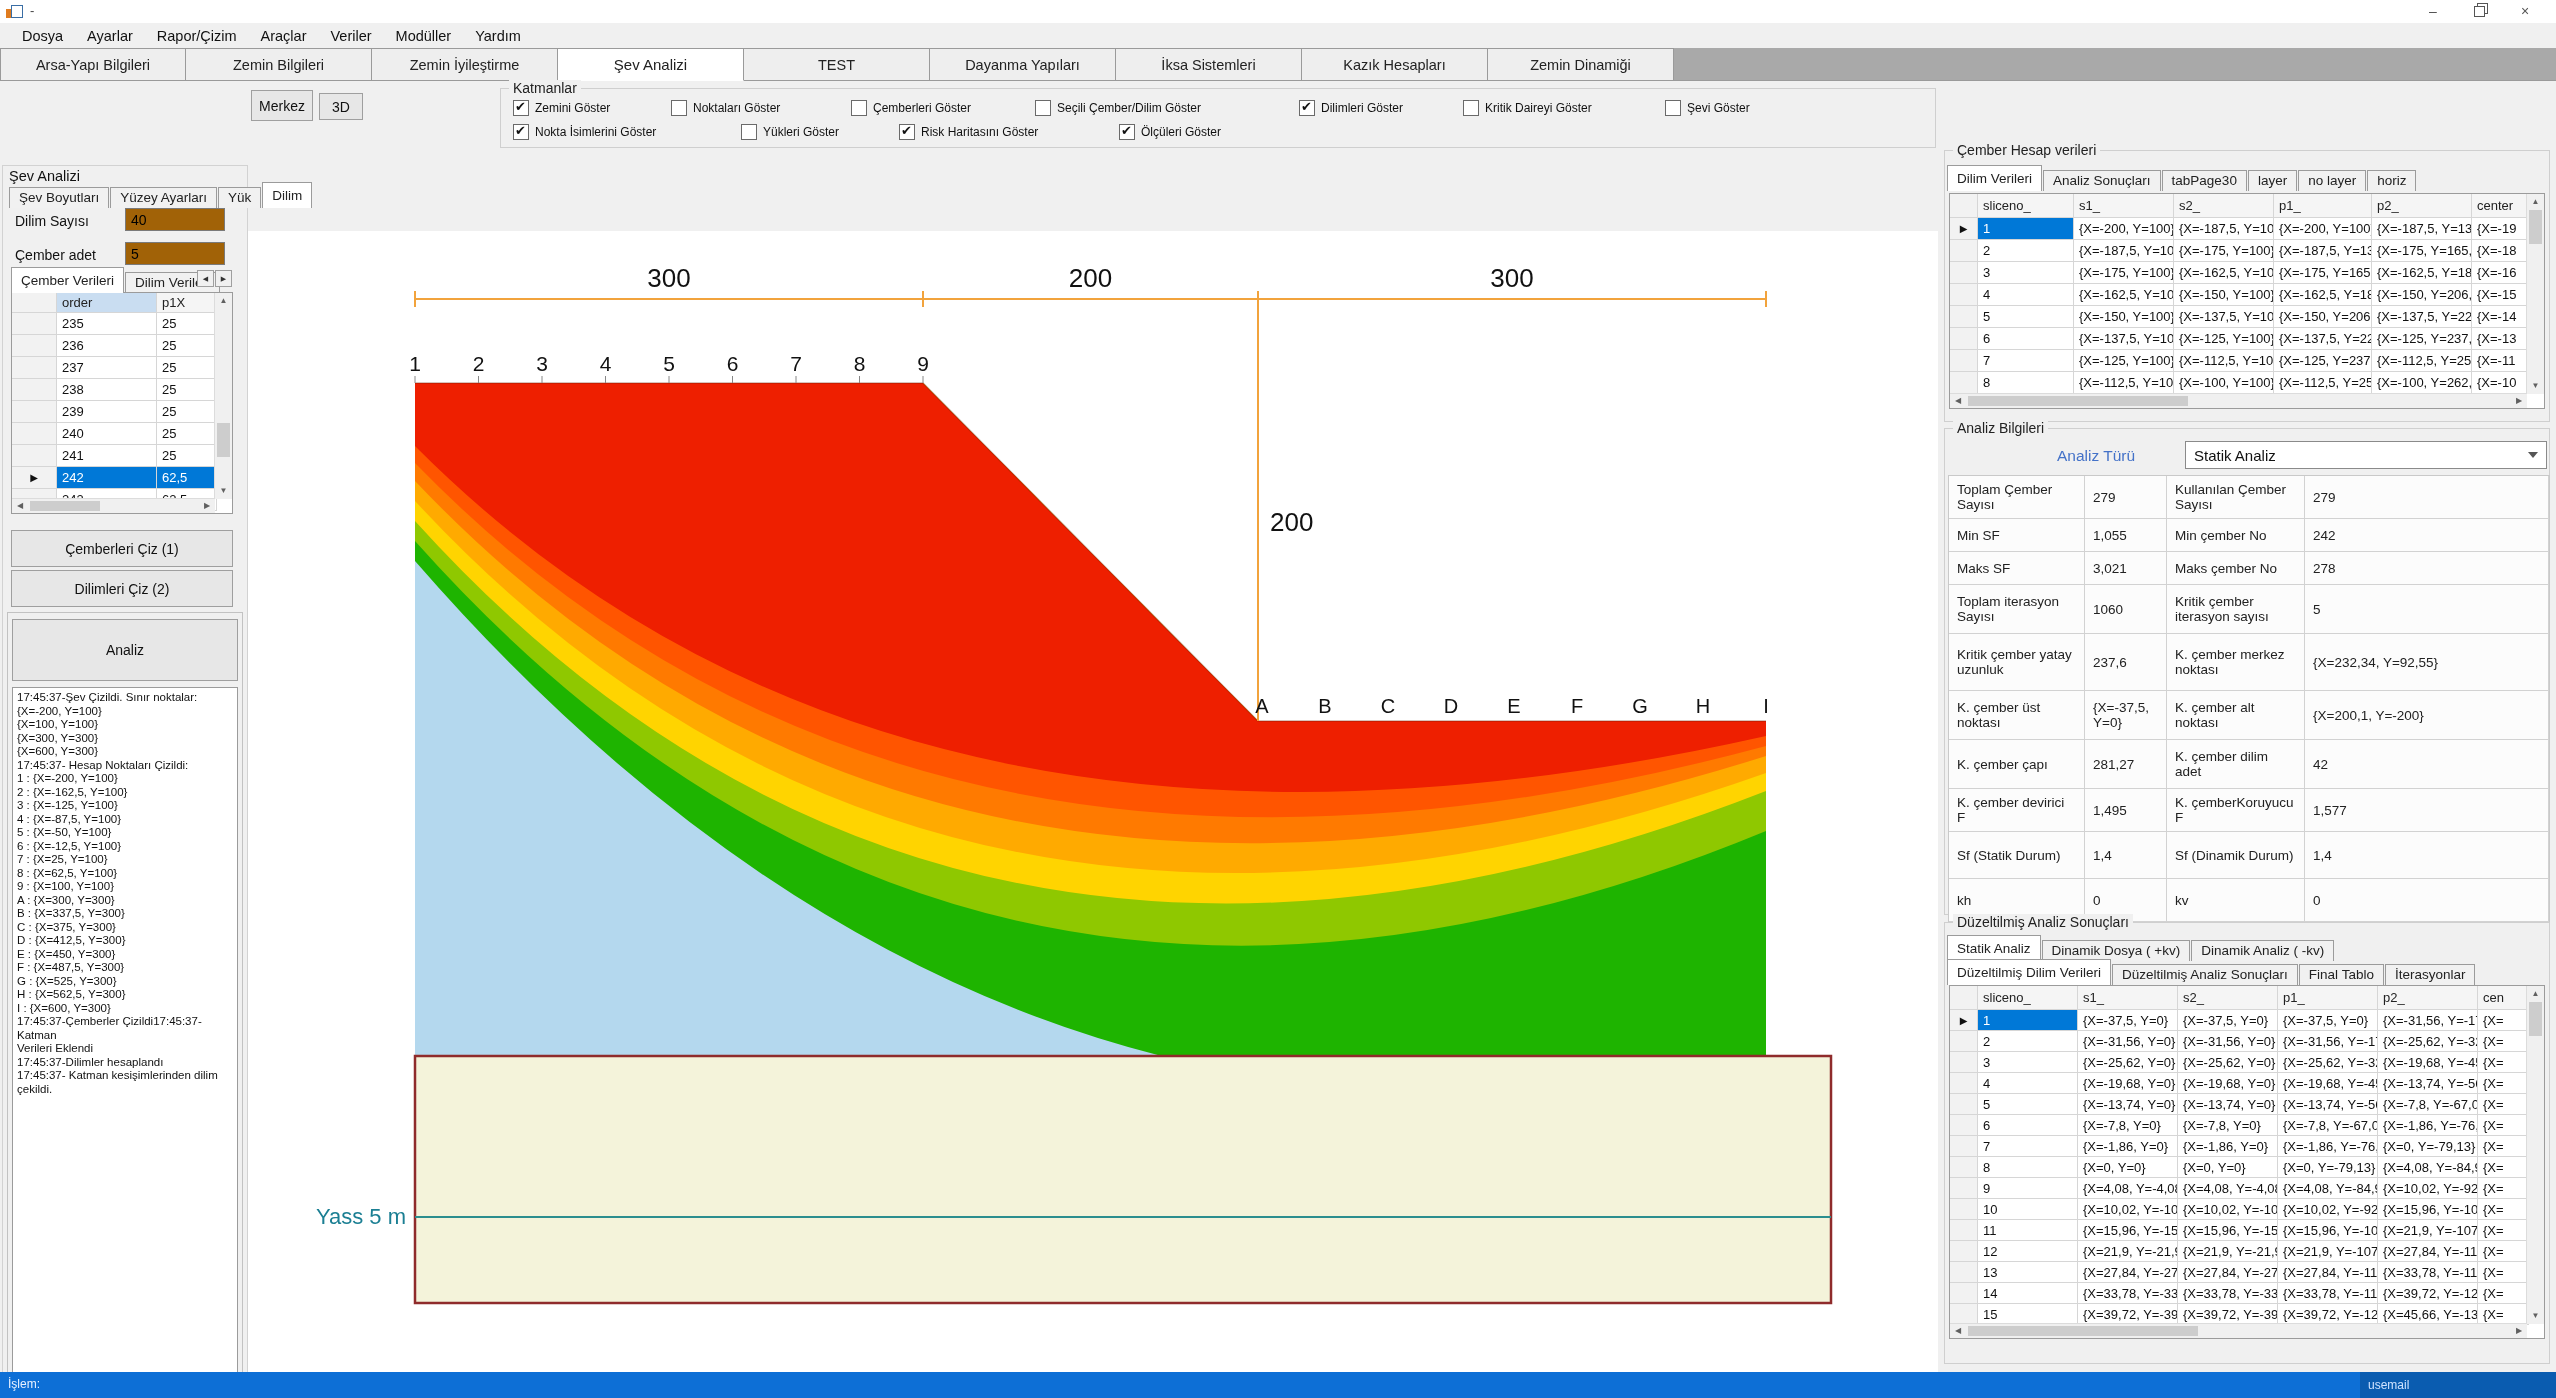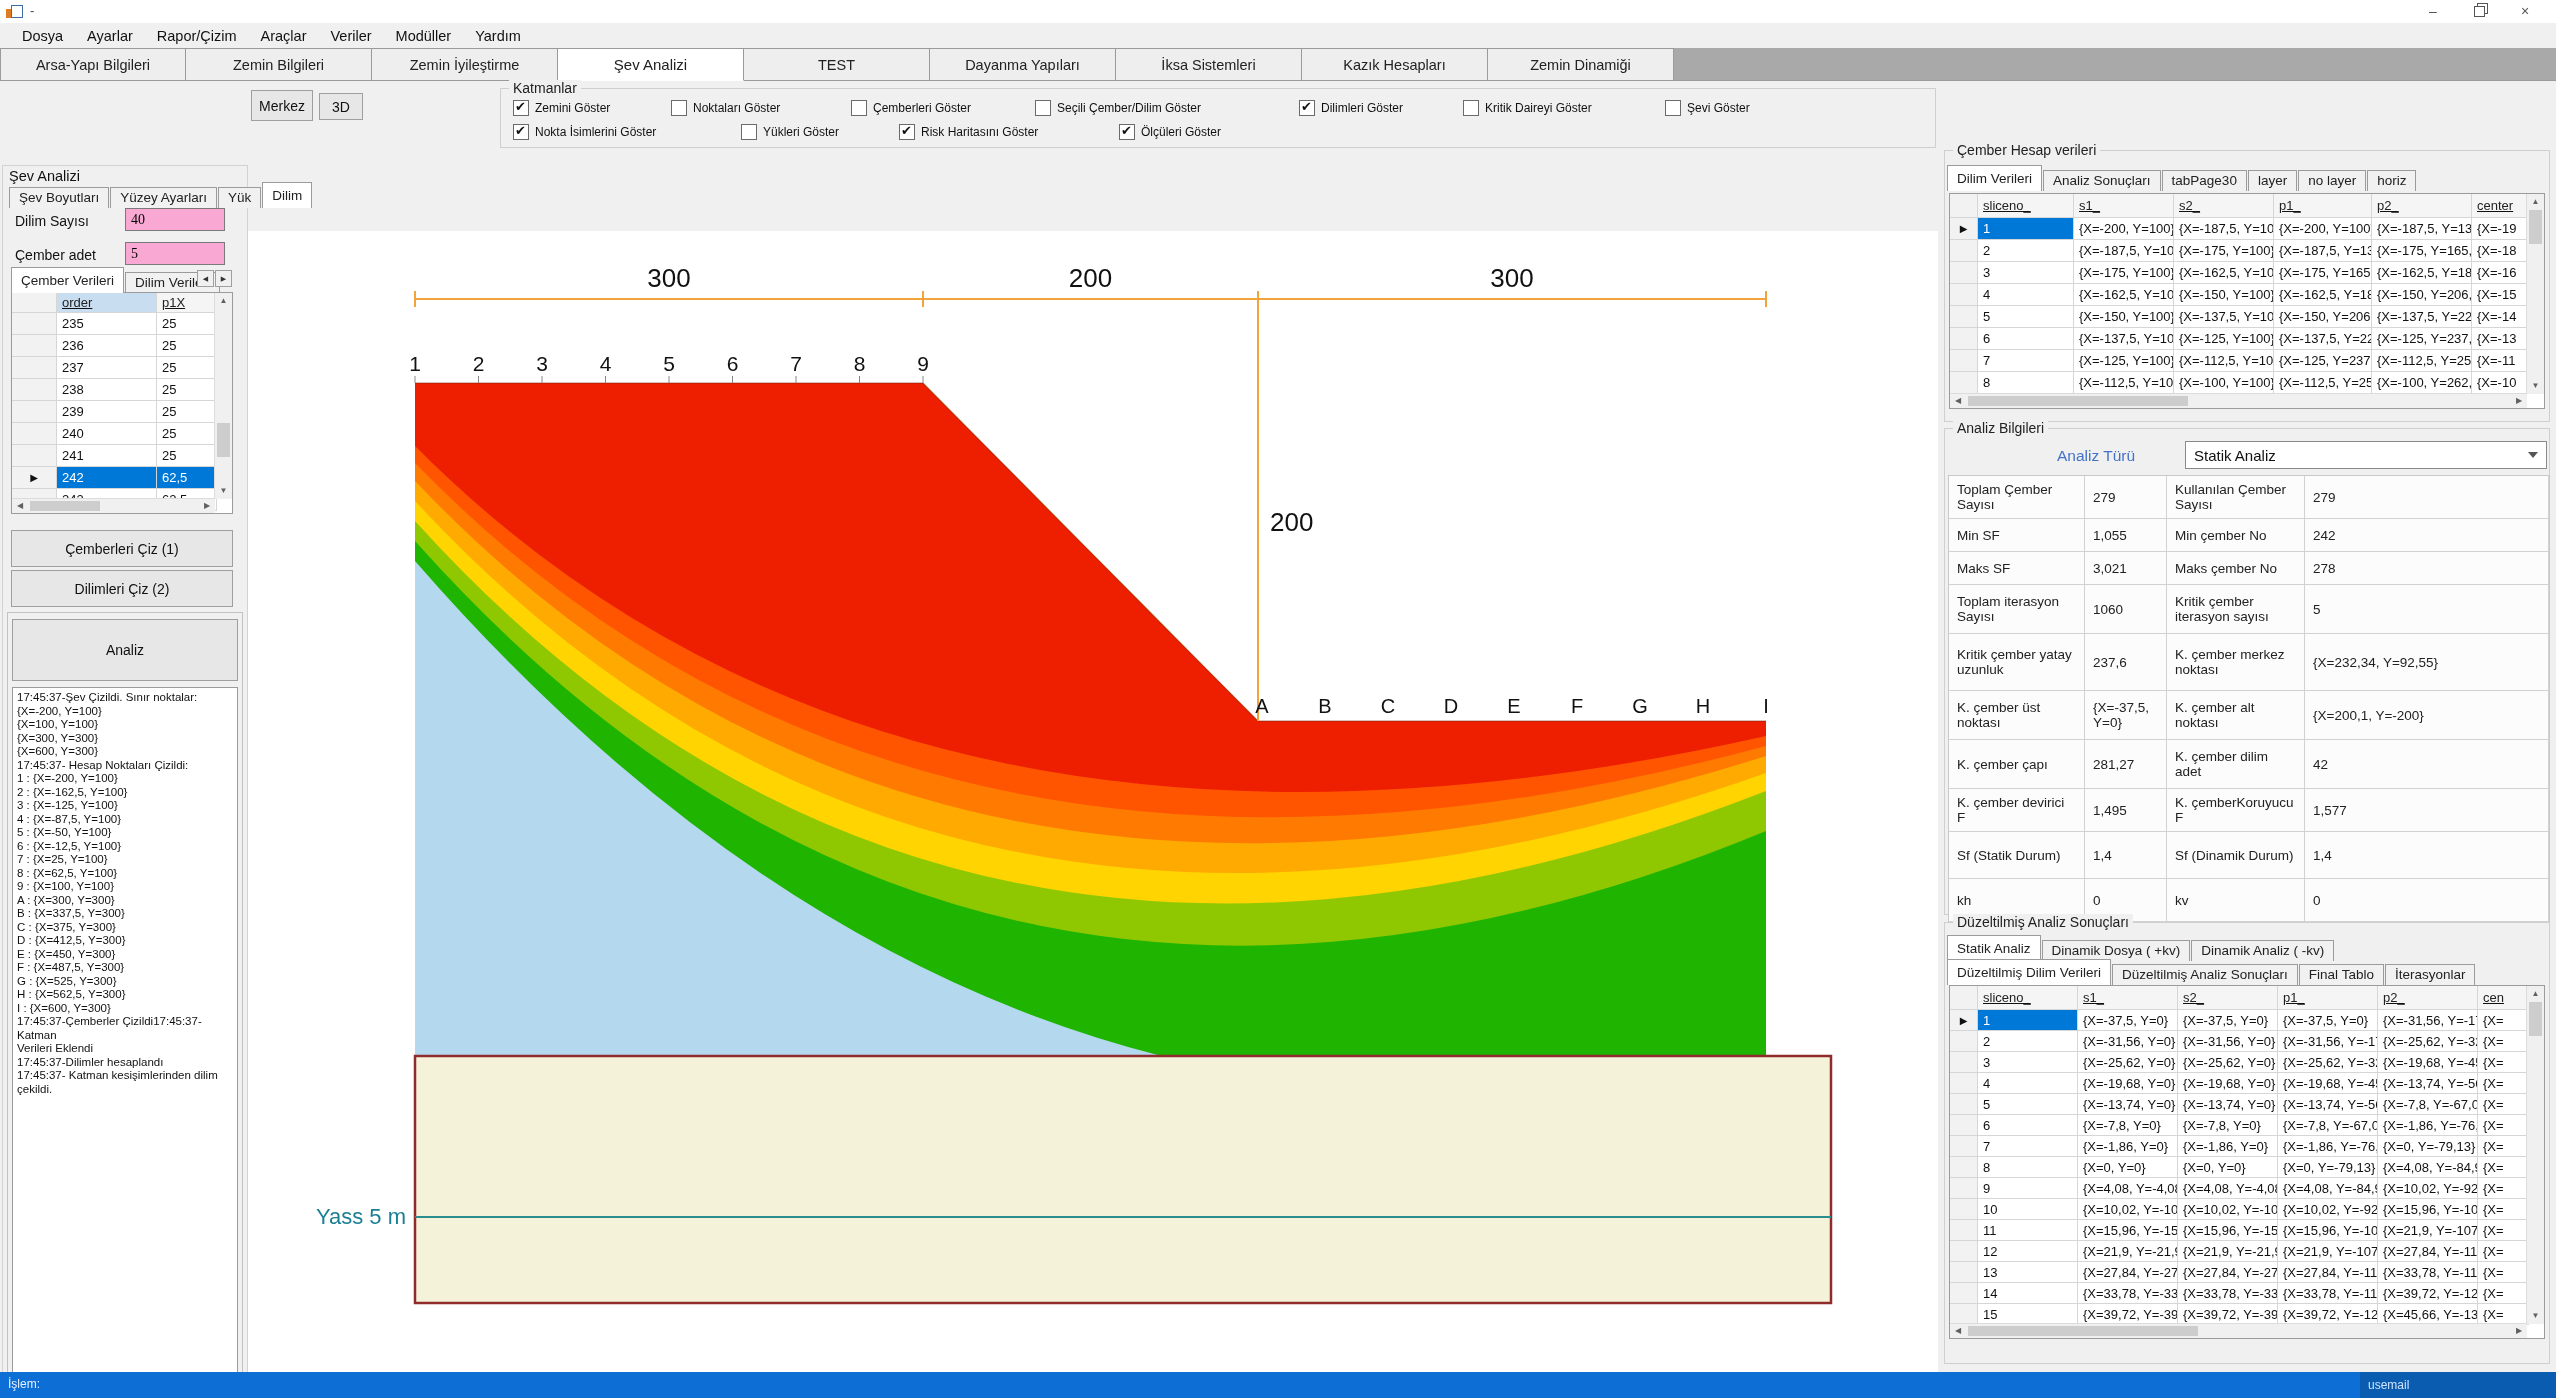--- a/index.html
+++ b/index.html
@@ -30,31 +30,31 @@
   .groupbox{position:absolute;border:1px solid #cfcfcf;box-sizing:border-box;}
   .gb-title{position:absolute;top:-9px;left:8px;background:#f0f0f0;padding:0 4px;font-size:14px;color:#222;white-space:nowrap;}
   
   .wtabs{position:absolute;display:flex;align-items:flex-end;}
   .wtab{box-sizing:border-box;border:1px solid #9b9b9b;border-bottom:none;background:#f1f1f1;
         padding:2px 9px 3px;font-size:13.5px;color:#222;white-space:nowrap;margin-right:1px;}
   .wtab.active{background:#fff;padding-top:5px;padding-bottom:5px;position:relative;z-index:2;}
   
   .wbtn{position:absolute;background:#e7e7e7;border:1px solid #9f9f9f;box-sizing:border-box;
         display:flex;align-items:center;justify-content:center;font-size:14px;color:#111;}
-  .fld{position:absolute;border:1px solid #7a7a7a;background:#f9a8d4;font-family:Liberation Serif, serif;
+  .fld{position:absolute;border:1px solid #7a7a7a;background:#a16207;font-family:Liberation Sans, sans-serif;
        font-size:14px;padding:1px 5px;box-sizing:border-box;}
   
   .cbitem{position:absolute;display:flex;align-items:center;gap:6px;white-space:nowrap;}
   .cb{width:16px;height:16px;border:1px solid #6a6a6a;background:#fff;display:inline-block;position:relative;flex:none;box-sizing:border-box;}
   .cb.on::after{content:"✔";position:absolute;left:1px;top:-2px;font-size:13px;color:#111;}
   .cbl{font-size:12px;color:#111;}
   
   .grid{position:absolute;background:#fff;border:1px solid #9b9b9b;box-sizing:border-box;overflow:hidden;font-size:13px;}
   .g-head,.g-row{display:flex;box-sizing:border-box;}
-  .g-head{background:#bef264;text-decoration:underline;}
+  .g-head{background:#bef264;}
   .g-hc,.g-c,.g-ind{box-sizing:border-box;border-right:1px solid #d6d6d6;border-bottom:1px solid #d6d6d6;
         padding:2px 5px;overflow:hidden;white-space:nowrap;display:flex;align-items:center;}
   .g-hc{font-size:13px;color:#222;background:#f5f5f5;}
   .g-hc.selcol{background:#c9ddf1;}
   .g-ind{background:#f2f2f2;color:#111;font-size:10px;justify-content:center;padding:0;}
   .g-row.rowsel .g-c{background:#0078d7;color:#fff;}
   .g-c.cellsel{background:#0078d7;color:#fff;}
   .vscroll{position:absolute;top:0;right:0;bottom:0;width:17px;background:#f0f0f0;border-left:1px solid #dcdcdc;}
   .vscroll span{position:absolute;left:0;width:17px;height:16px;text-align:center;font-size:8px;color:#606060;line-height:16px;}
   .vscroll span.sb{bottom:0;}

